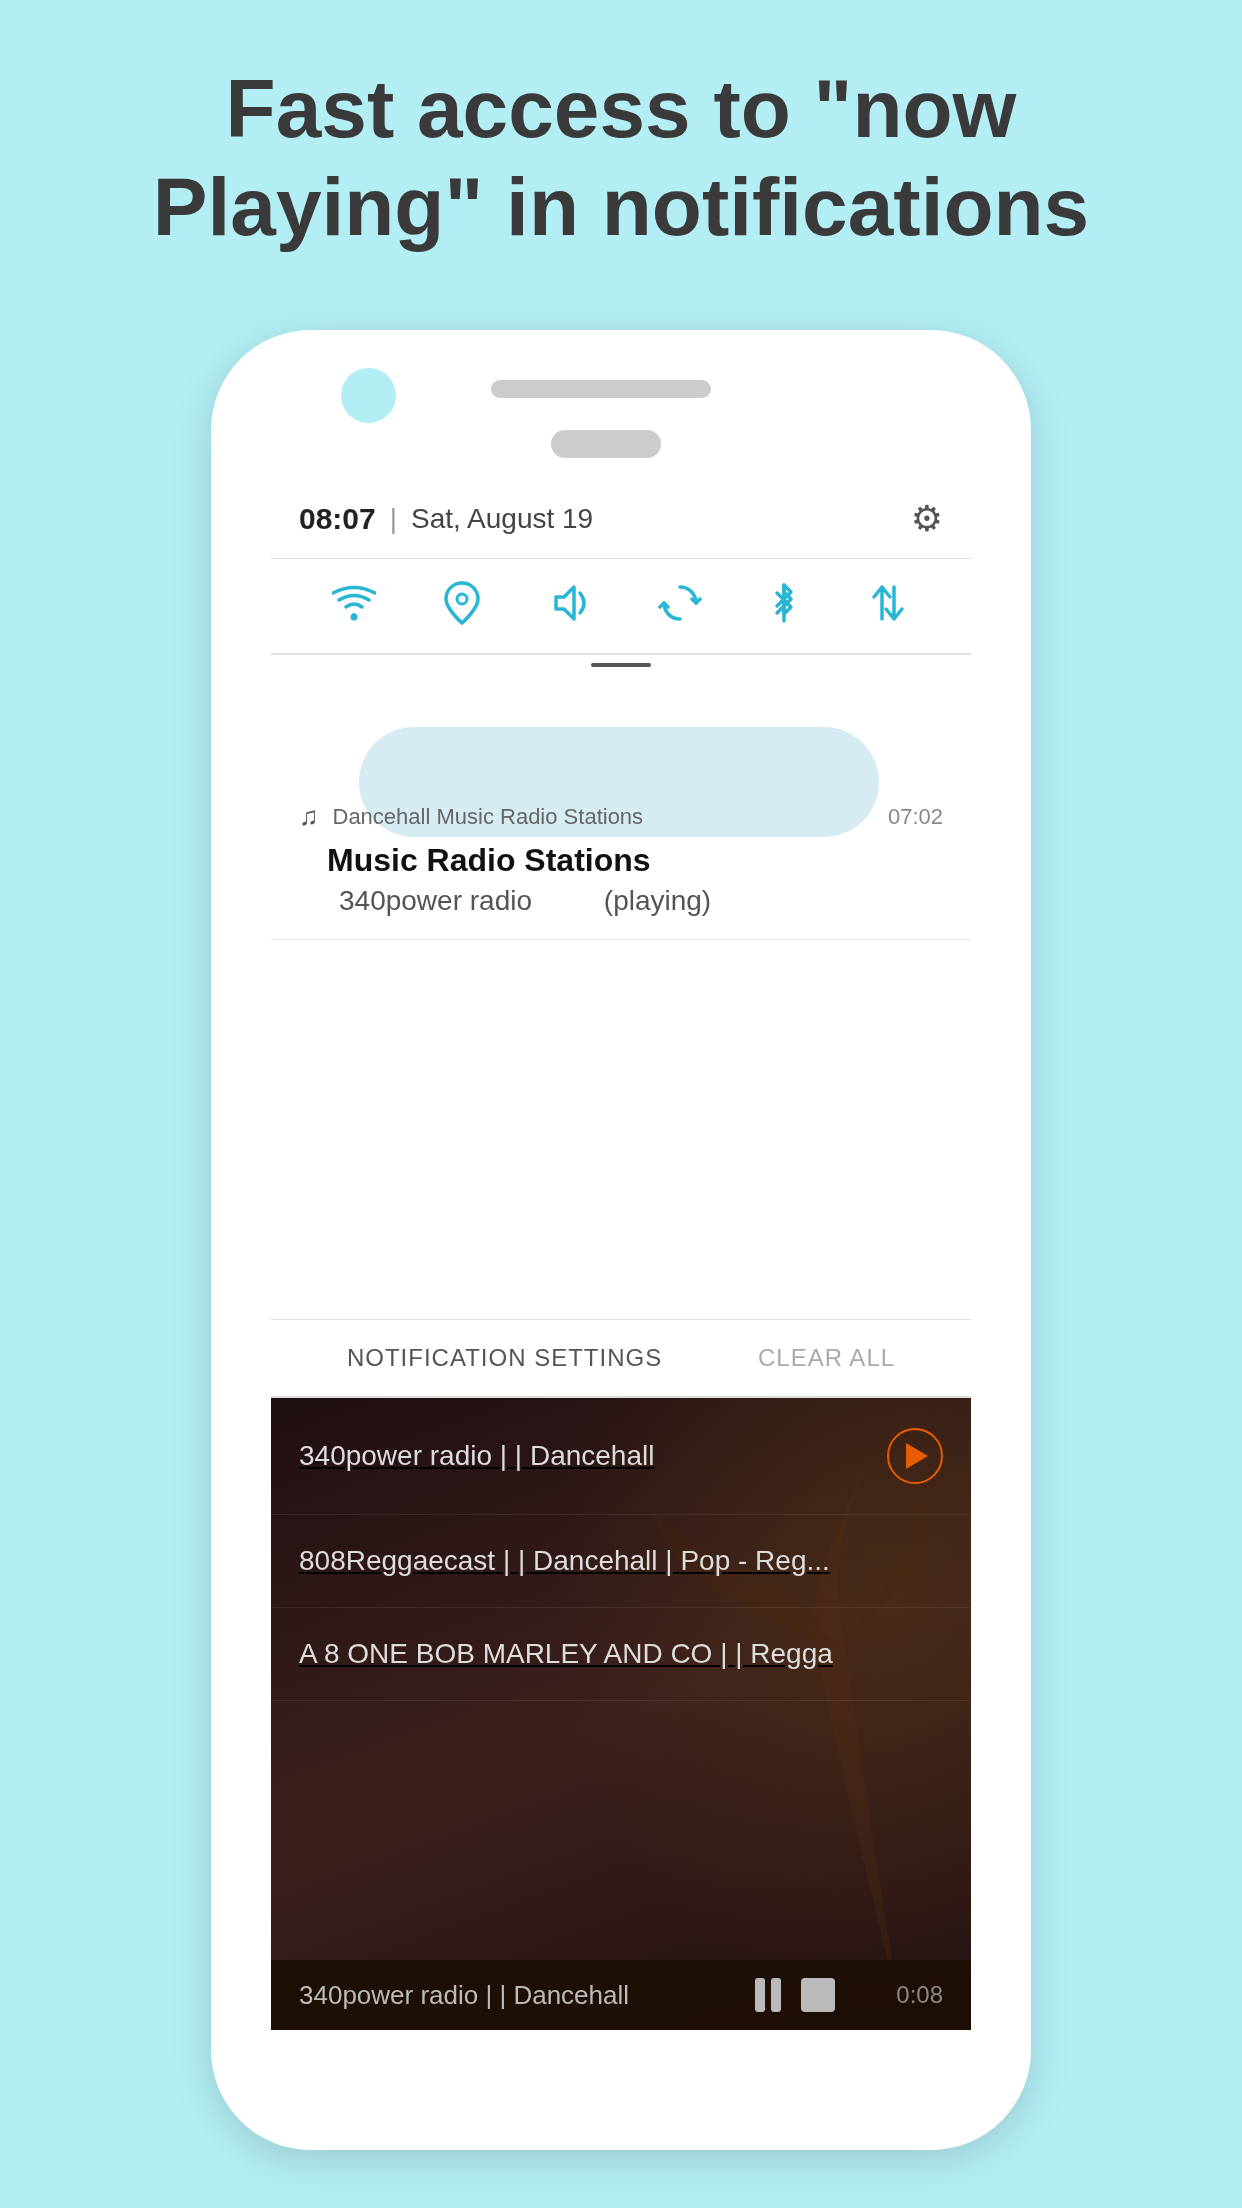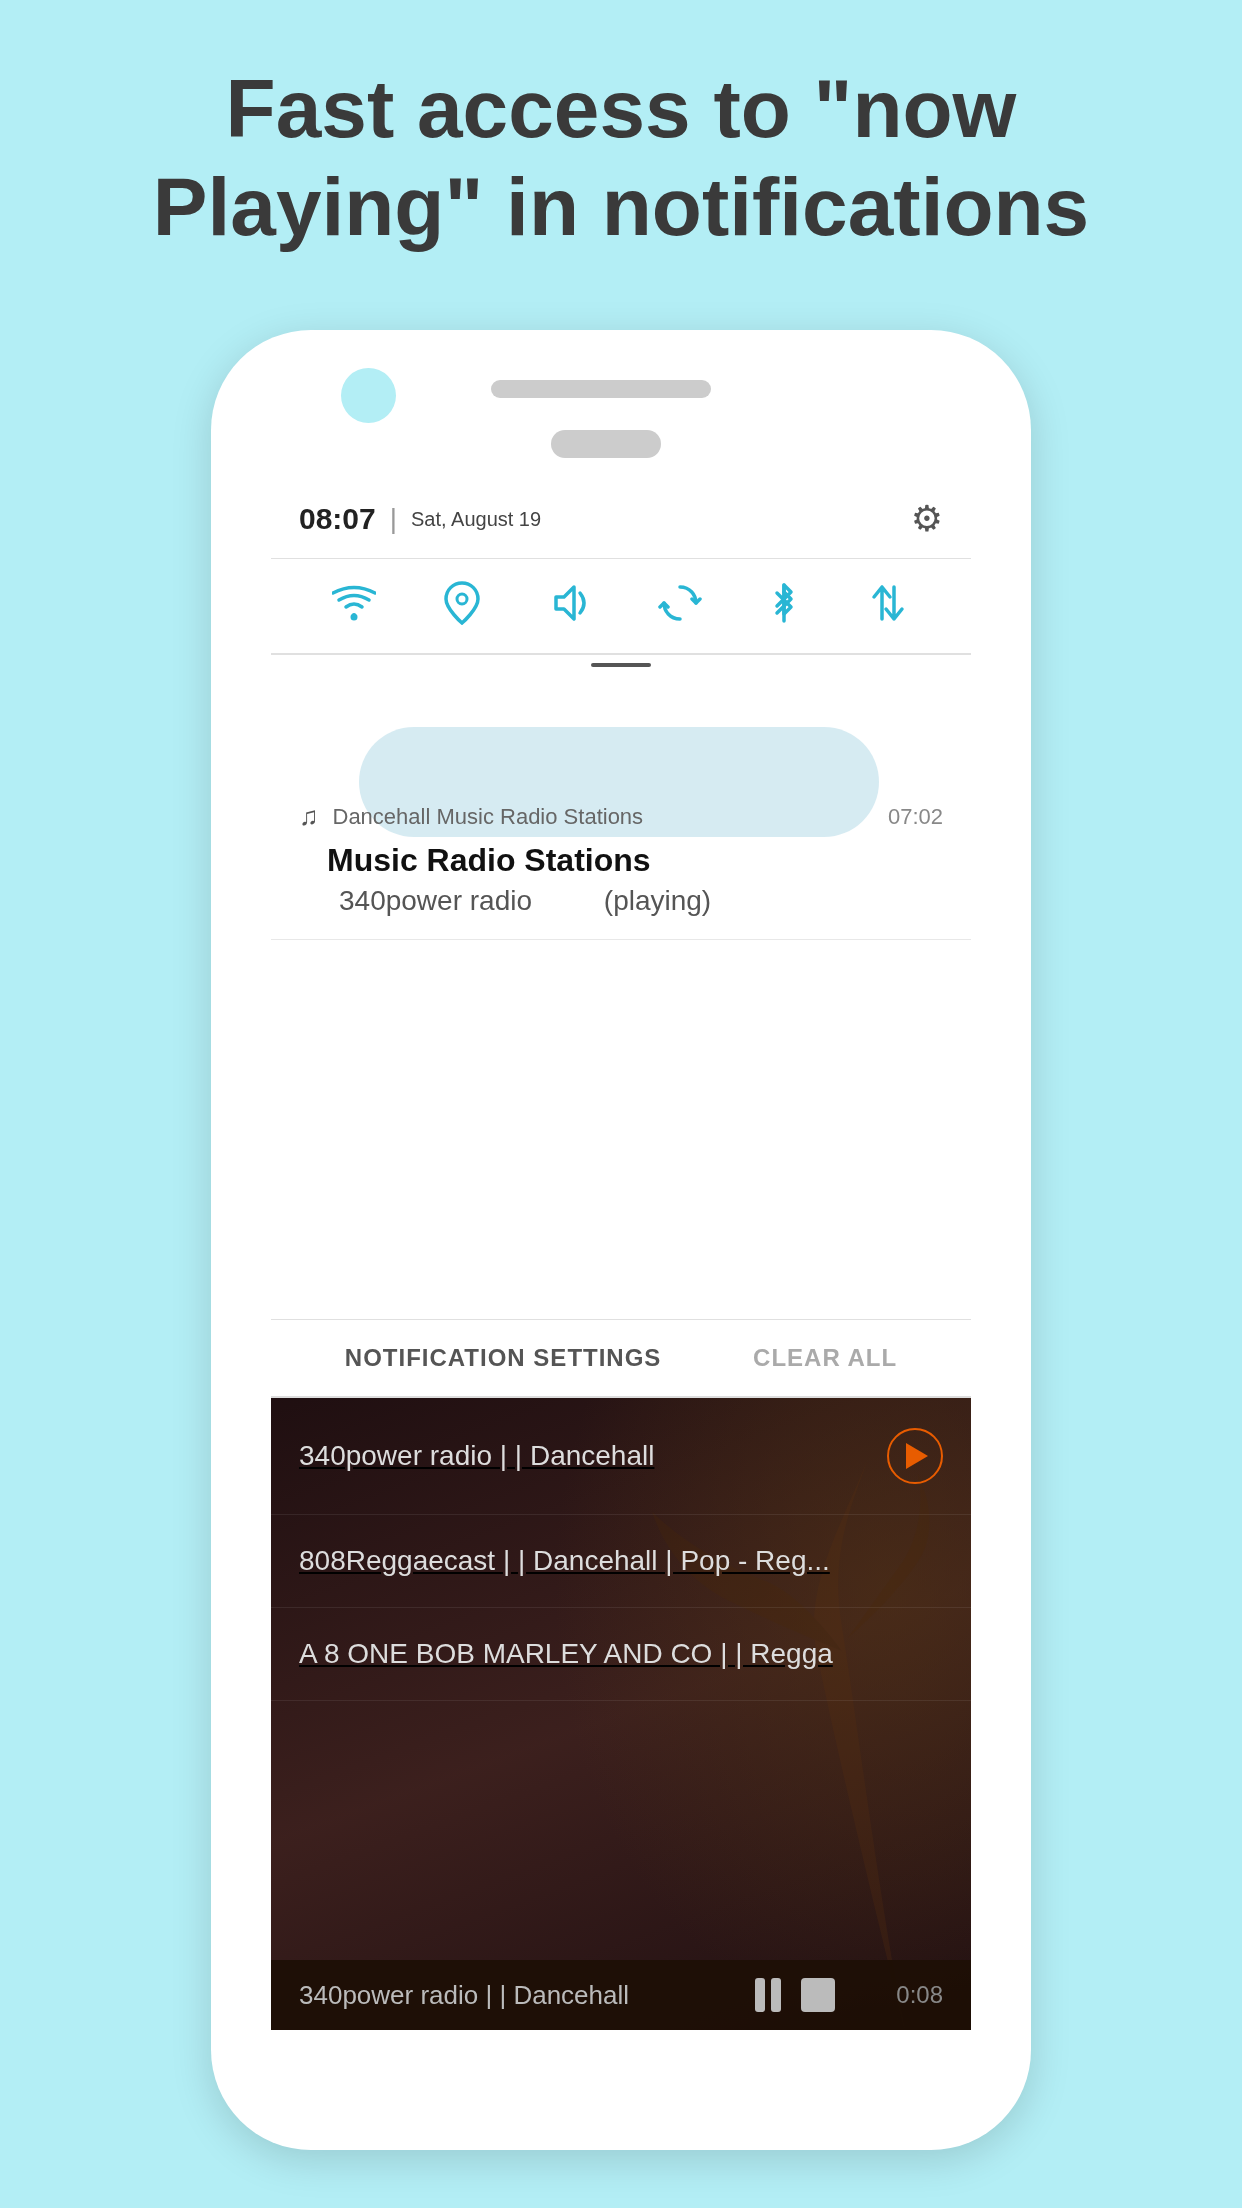--- a/index.html
+++ b/index.html
@@ -95,21 +95,21 @@
       color: #222;
     }
 
     .status-divider {
       color: #999;
       margin: 0 14px;
       font-size: 28px;
     }
 
     .status-date {
-      font-size: 20px;
+      font-size: 28px;
       color: #444;
     }
 
     .status-gear {
       font-size: 36px;
       color: #555;
     }
 
     
     .quick-settings {
@@ -218,21 +218,21 @@
     .notif-footer {
       background: white;
       display: flex;
       justify-content: space-around;
       padding: 24px 28px;
       border-bottom: 2px solid #ddd;
     }
 
     .notif-footer-btn {
       font-size: 24px;
-      font-weight: 700;
+      font-weight: 400;
       color: #555;
       letter-spacing: 1px;
       text-transform: uppercase;
     }
 
     
     .app-list {
       background: #4c1d95;
       flex: 1;
       position: relative;

